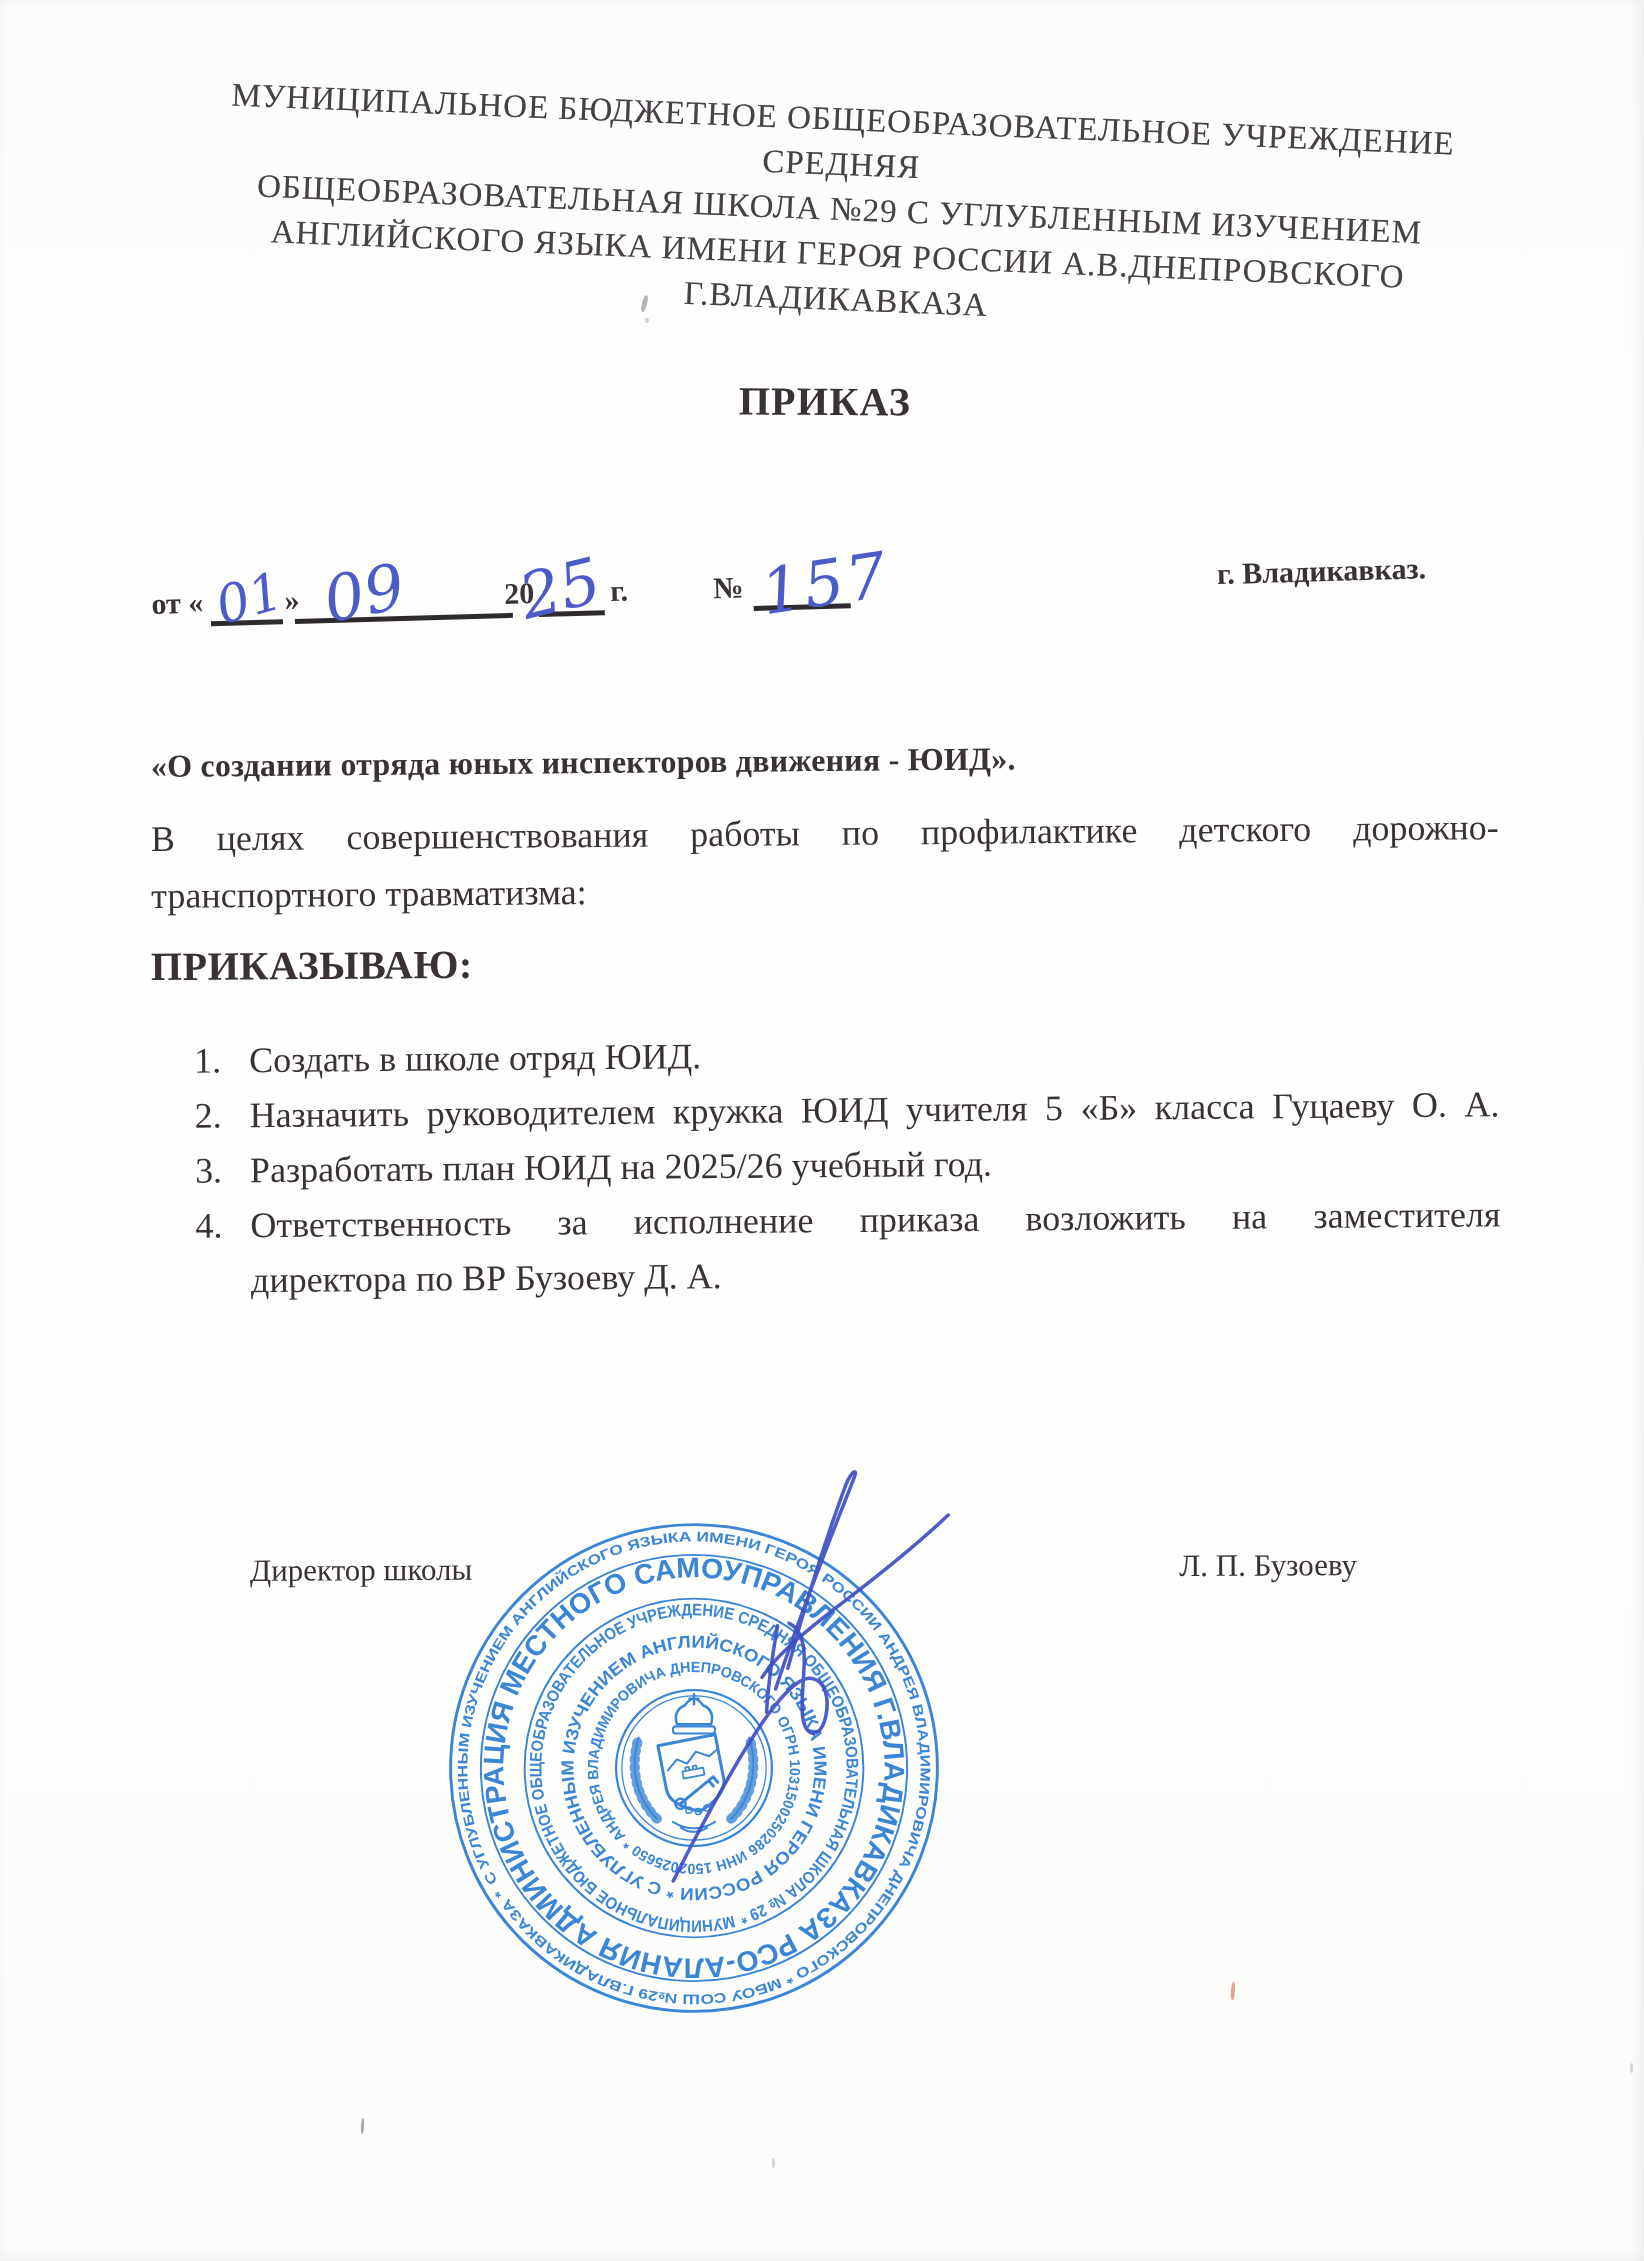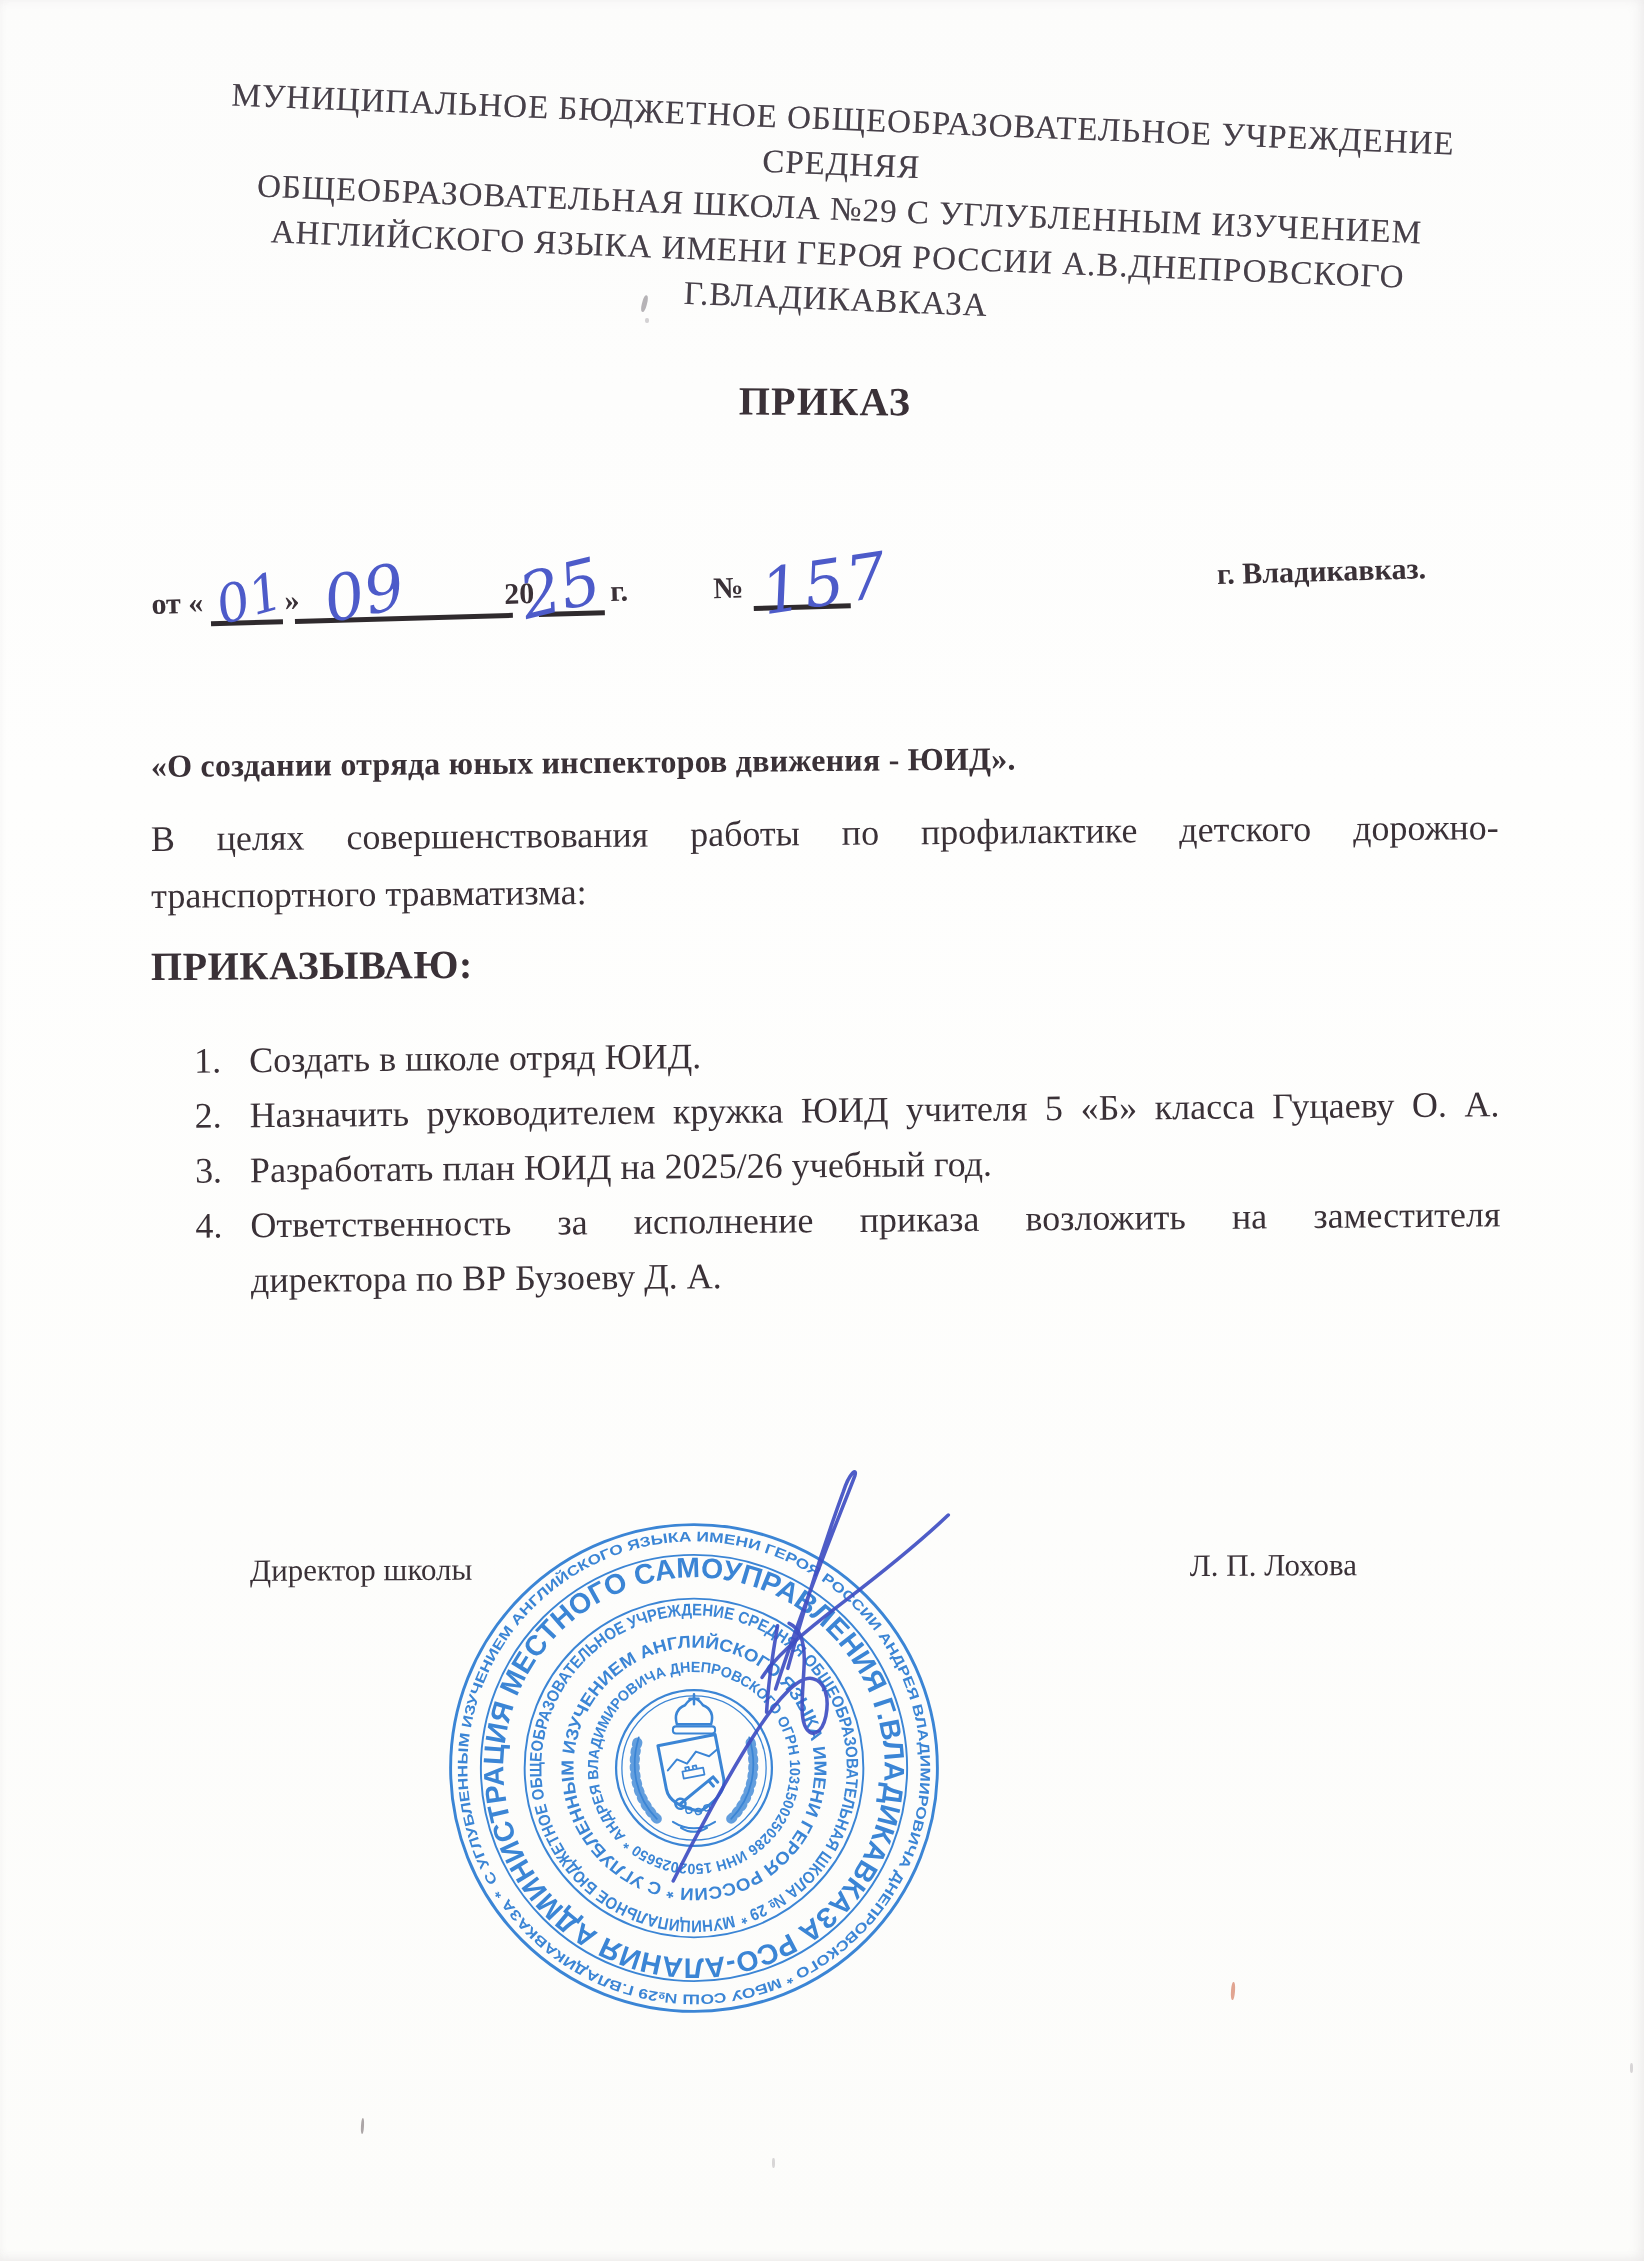--- a/index.html
+++ b/index.html
@@ -157,21 +157,21 @@
       <span class="num">4.</span>
       <div class="txt">
         <div class="stretch">Ответственность за исполнение приказа возложить на заместителя</div>
         <div>директора по ВР Бузоеву Д. А.</div>
       </div>
     </div>
   </div>
 
   <div class="sigrow">
     <span>Директор школы</span>
-    <span>Л. П. Лохова</span>
+    <span>Л. П. Бузоеву</span>
   </div>
 
   <svg class="stamp" viewBox="0 0 820 820" aria-hidden="true">
     <defs>
       <path id="rp1" d="M58,410a352,352 0 1,1 704,0a352,352 0 1,1 -704,0"></path>
       <path id="rp2" d="M114,410a296,296 0 1,1 592,0a296,296 0 1,1 -592,0"></path>
       <path id="rp3" d="M173,410a237,237 0 1,1 474,0a237,237 0 1,1 -474,0"></path>
       <path id="rp4" d="M223,410a187,187 0 1,1 374,0a187,187 0 1,1 -374,0"></path>
       <path id="rp5" d="M261,410a149,149 0 1,1 298,0a149,149 0 1,1 -298,0"></path>
     </defs>

